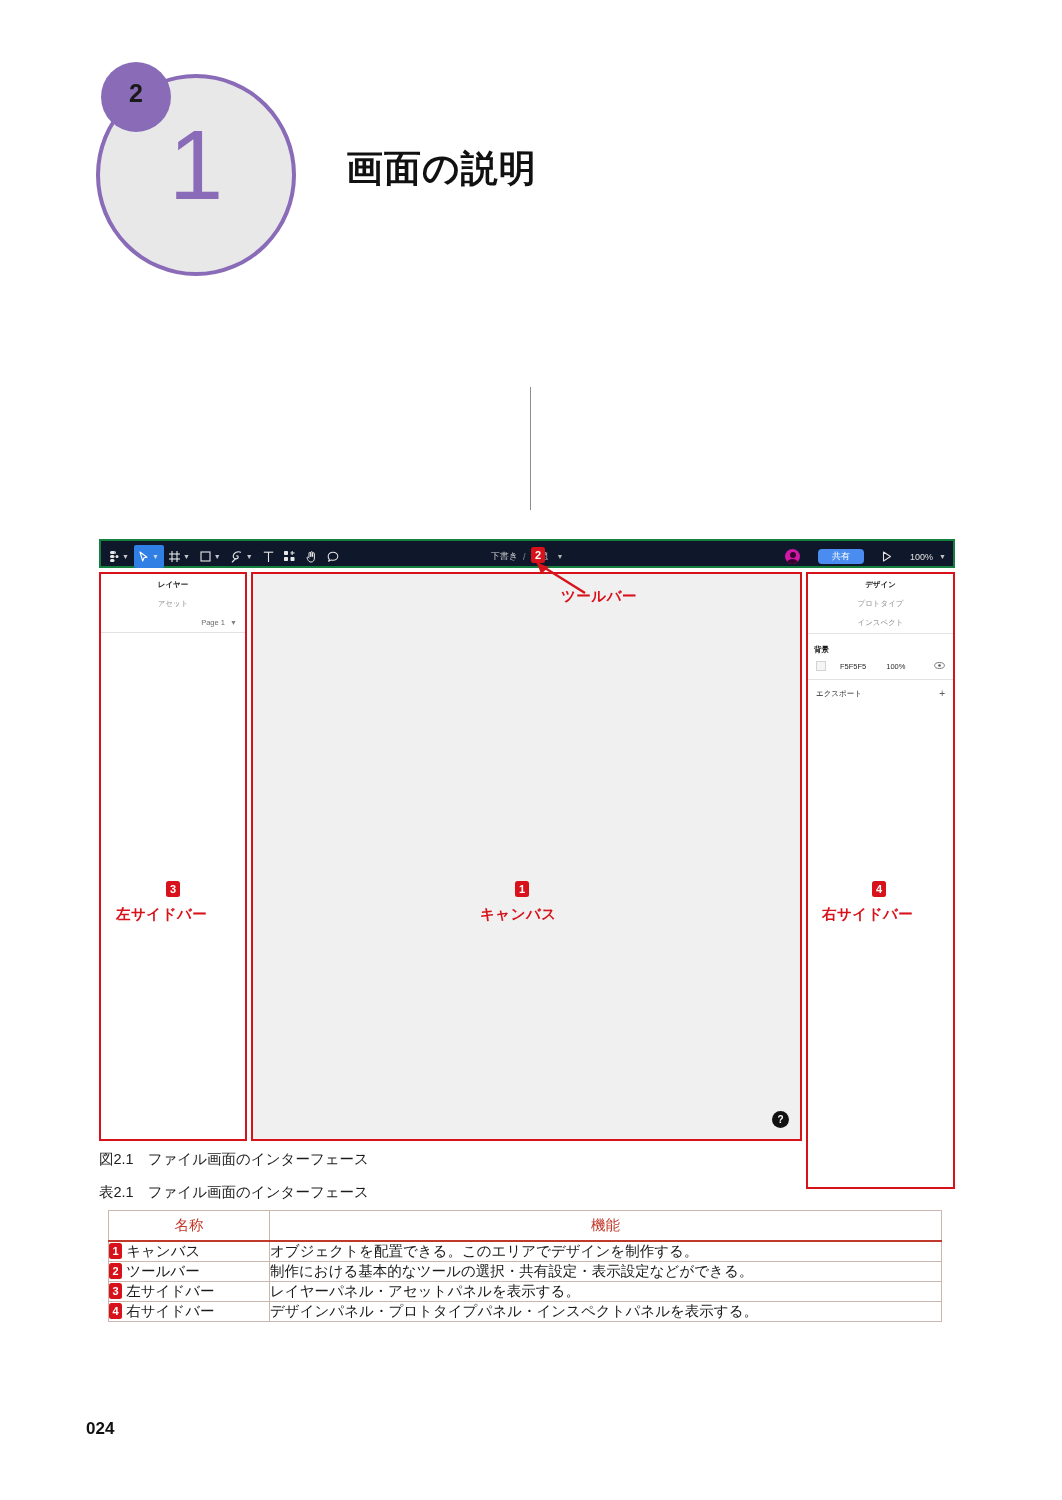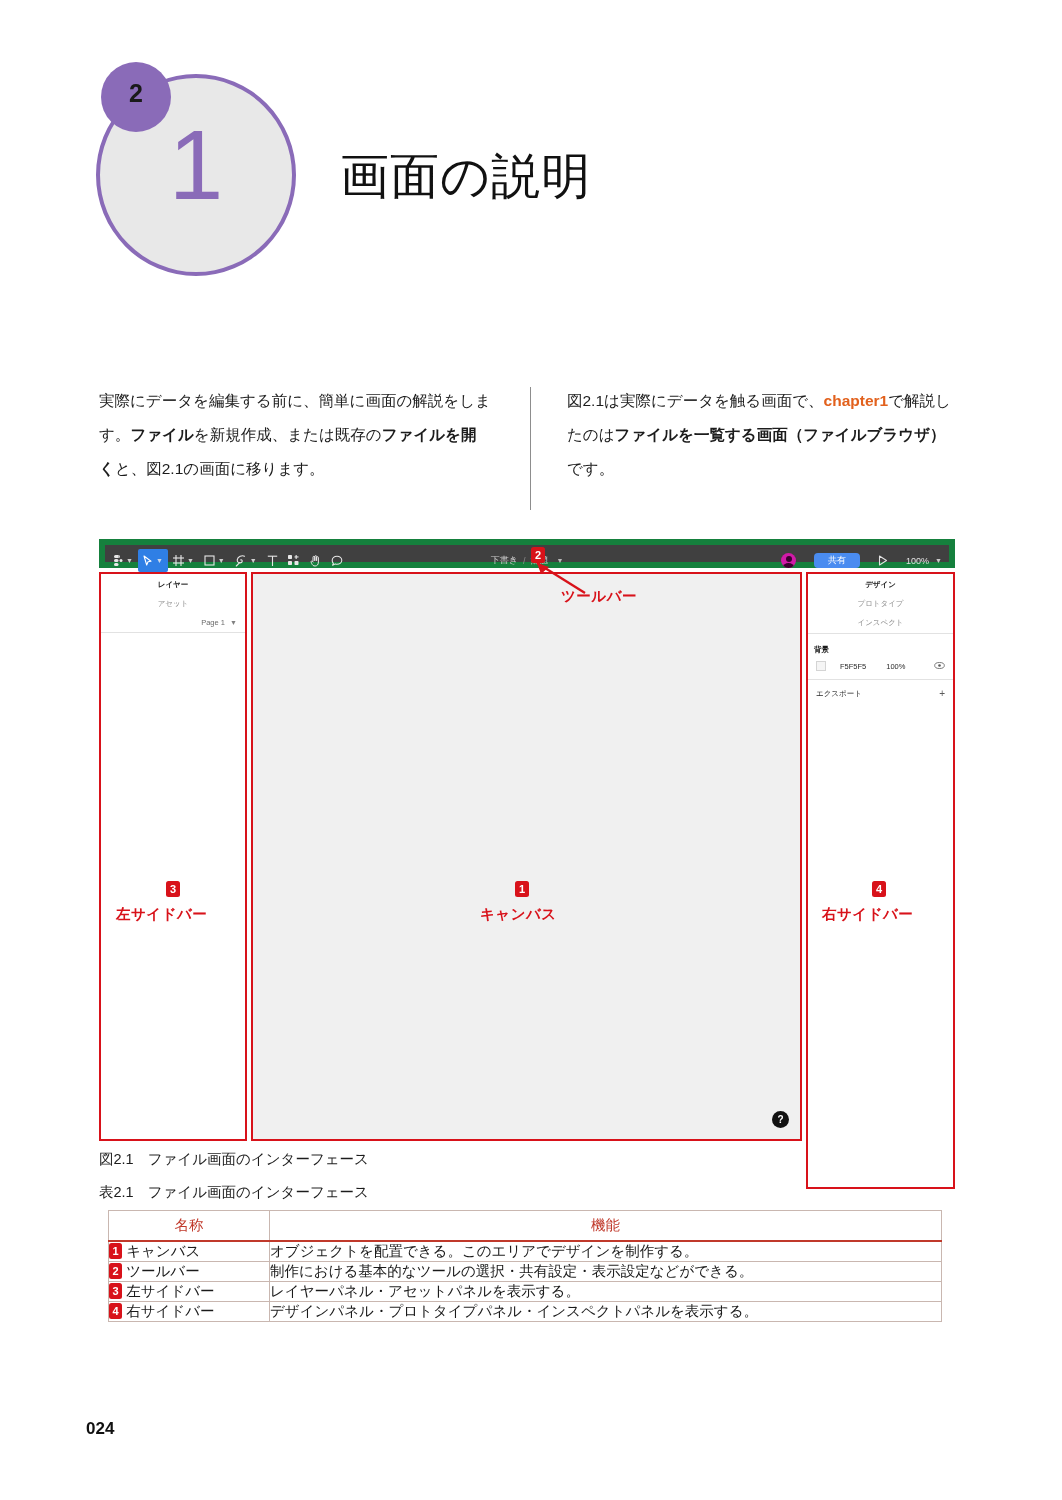--- a/index.html
+++ b/index.html
@@ -60,24 +60,24 @@
     left: 0; right: 0;
     top: 19px;
     text-align: center;
     font-size: 25px;
     font-weight: 700;
     color: #1a1a1a;
     line-height: 1;
   }
   #section-title {
     position: absolute;
-    left: 244px;
+    left: 250px;
     top: 82px;
-    font-size: 49px;
-    font-weight: 400;
+    font-size: 37px;
+    font-weight: 700;
     letter-spacing: 1px;
     color: #111;
     white-space: nowrap;
   }
 
   
   #body-cols {
     position: absolute;
     left: 99px;
     top: 384px;
@@ -111,23 +111,23 @@
     left: 99px;
     top: 539px;
     width: 856px;
     height: 602px;
   }
   #ui-toolbar {
     position: absolute;
     left: 0; top: 0;
     width: 856px;
     height: 29px;
-    background: #404040;
+    background: #0f172a;
     box-sizing: border-box;
-    border: 6px solid #15803d;
+    border: 2px solid #15803d;
   }
   .tb-left {
     position: absolute;
     left: 4px; top: 0;
     height: 31px;
     display: flex;
     align-items: center;
     gap: 0px;
   }
   .tb-item {
@@ -413,27 +413,21 @@
   </div>
   <div id="small-circle">
     <div id="small-circle-number">2</div>
   </div>
   <div id="section-title">画面の説明</div>
 </div>
 
 <div id="body-cols">
   <div id="col-divider"></div>
 
-  <div class="col" id="col-left">
-    <span>実際にデータを編集する前に、簡単に画面の解</span><span>説をします。</span><span class="b">ファイル</span><span>を新規作成、または既存の</span><span class="b">ファイルを開く</span><span>と、図2.1の画面に移ります。</span>
-  </div>
-
-  <div class="col" id="col-right">
-    <span>図2.1は実際にデータを触る画面で、</span><span class="orange">chapter</span><span class="orange">1</span><span>で解説したのは</span><span class="b">ファイルを一覧する画面（ファイ</span><span class="b">ルブラウザ）</span><span>です。</span>
-  </div>
+
 </div>
 
 <div id="figma-ui">
 
   <div id="ui-toolbar">
     <div class="tb-left">
 
       <div class="tb-item">
         <span class="tb-ico">
           <svg width="9" height="12" viewBox="0 0 9 12">

